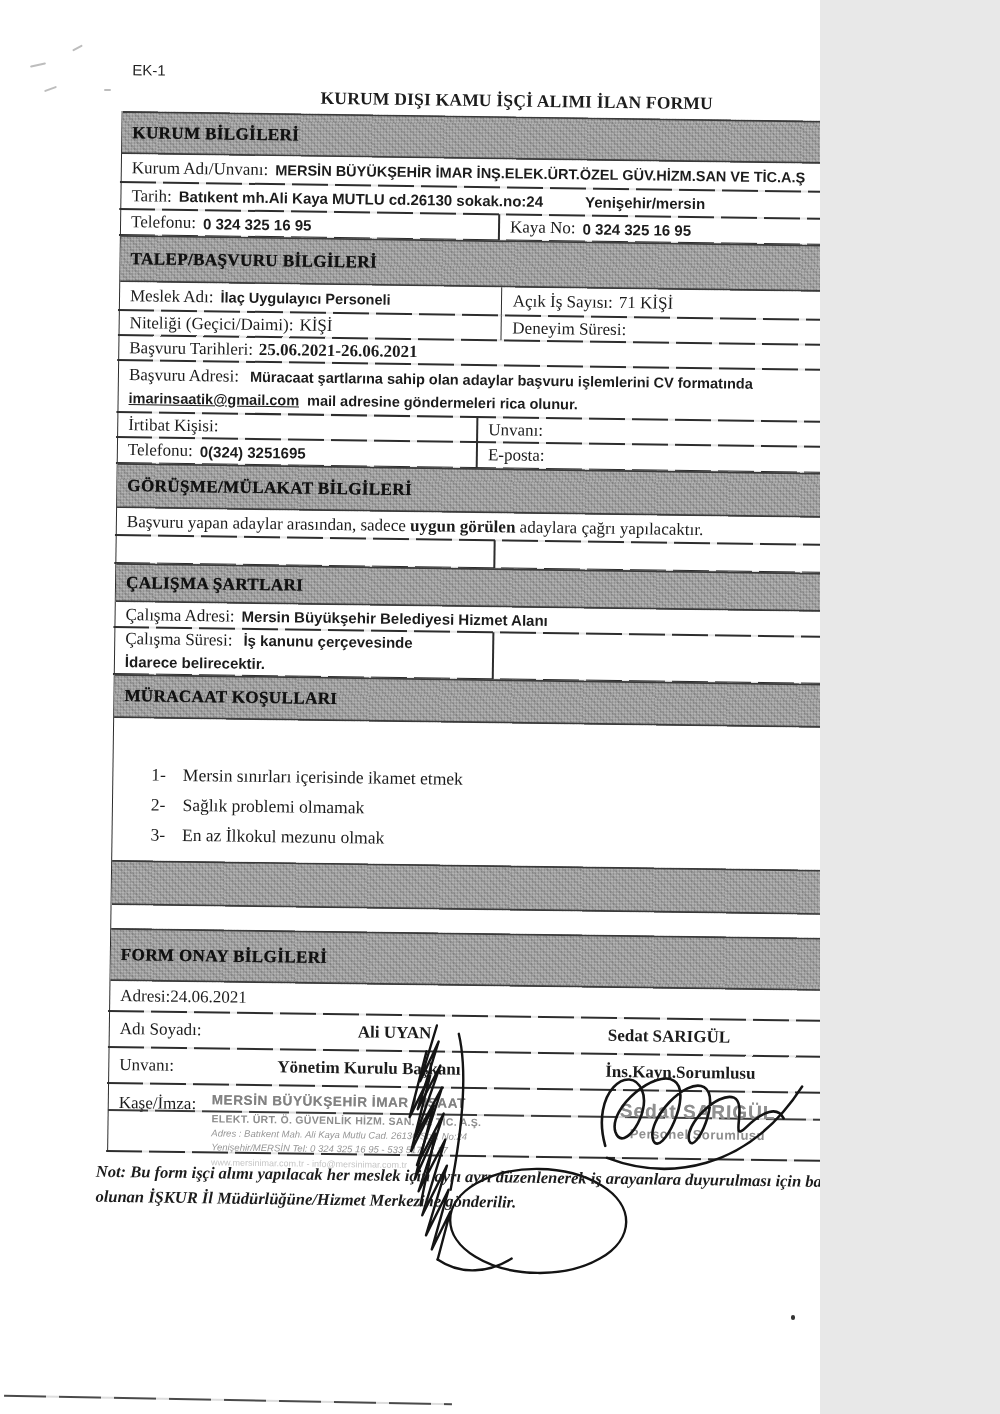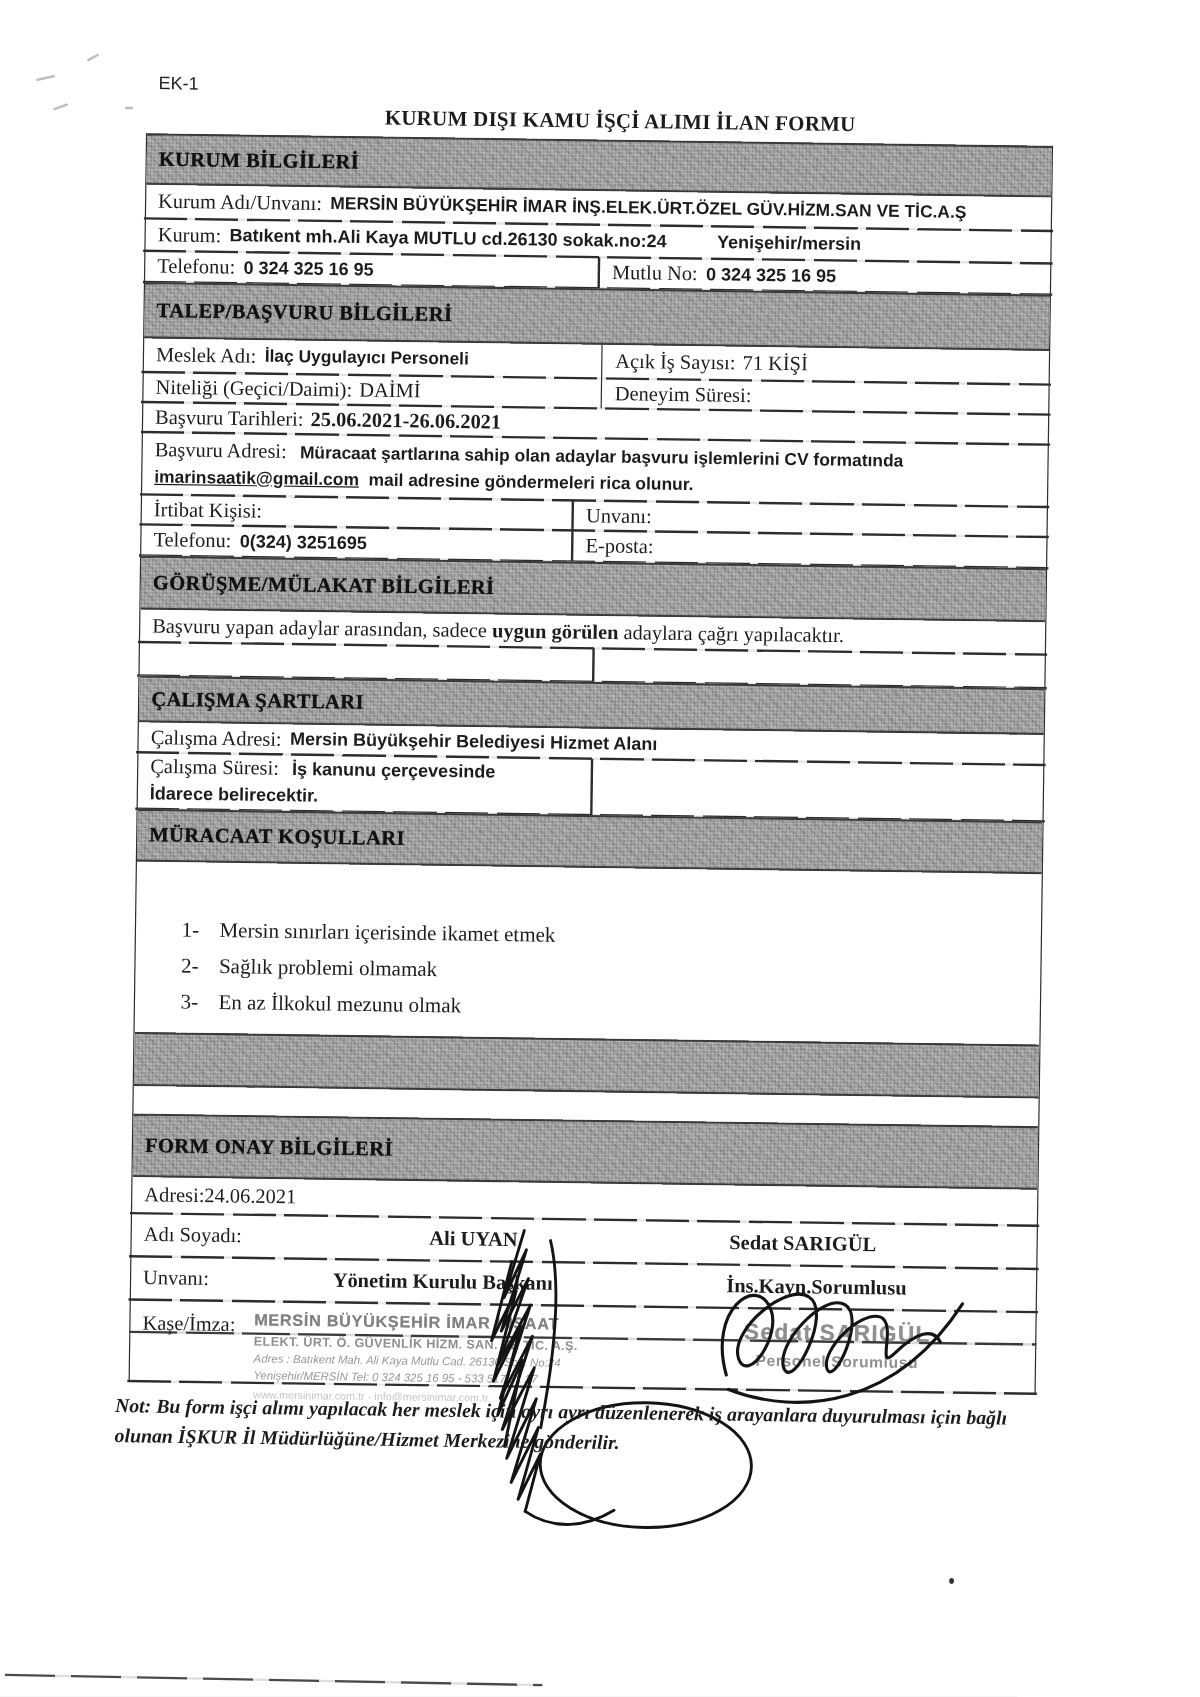--- a/index.html
+++ b/index.html
@@ -1,16 +1,16 @@
 <!DOCTYPE html>
 <html><head>
 <meta charset="utf-8">
 <style>
   html,body{margin:0;padding:0;background:#e8e8e8;}
-  .page{position:relative;width:1000px;height:1414px;background:#ffffff;overflow:hidden;
+  .page{position:relative;width:820px;height:1414px;background:#ffffff;overflow:hidden;
         font-family:"Liberation Serif",serif;color:#1c1c1c;}
   .form{position:absolute;left:122px;top:85px;width:756px;transform:rotate(0.8deg);transform-origin:0 0;}
   .ek{position:absolute;left:10px;top:-24px;font-family:"Liberation Sans",sans-serif;font-size:15px;color:#222;}
   .title{height:26px;text-align:center;font-weight:bold;font-size:17.5px;letter-spacing:.2px;padding-left:34px;}
   .tbl{border-left:1.7px solid #2d2d2d;border-right:1.7px solid #2d2d2d;position:relative;}
   .bar{position:relative;display:flex;align-items:center;padding-left:10px;box-sizing:border-box;
        background-color:#a5a5a5;
        background-image:
          repeating-linear-gradient(0deg,rgba(255,255,255,.16) 0 1px,transparent 1px 3px),
          repeating-linear-gradient(90deg,rgba(25,25,25,.14) 0 1px,transparent 1px 3px),
@@ -67,32 +67,32 @@
     <div class="tbl">
 
       <div class="bar" style="height:43px;">
           <b>KURUM BİLGİLERİ</b>
         </div>
       <div class="r" style="height:28px;">
         <span class="lb">Kurum Adı/Unvanı:</span>
         <span class="vb">MERSİN BÜYÜKŞEHİR İMAR İNŞ.ELEK.ÜRT.ÖZEL GÜV.HİZM.SAN VE TİC.A.Ş</span>
       </div>
       <div class="r" style="height:27px;">
-        <span class="lb">Kurum:</span>
+        <span class="lb">Tarih:</span>
         <span class="vb" style="font-size:15px;">Batıkent mh.Ali Kaya MUTLU cd.26130 sokak.no:24</span>
         <span class="vb" style="font-size:15px;margin-left:42px;">Yenişehir/mersin</span>
       </div>
       <div class="r" style="height:26px;padding:0;">
         <div class="cell" style="width:50%;padding-left:10px;">
           <span class="lb">Telefonu:</span>
           <span class="vb" style="font-size:15px;">0 324 325 16 95</span>
         </div>
         <i class="vdiv" style="left:50%;"></i>
         <div class="cell" style="width:50%;padding-left:12px;">
-          <span class="lb">Mutlu No:</span>
+          <span class="lb">Kaya No:</span>
           <span class="vb" style="font-size:15px;">0 324 325 16 95</span>
         </div>
       </div>
 
       <div class="bar" style="height:47px;">
           <b>TALEP/BAŞVURU BİLGİLERİ</b>
         </div>
       <div class="r" style="height:28px;padding:0;">
         <div class="cell" style="width:50.5%;padding-left:10px;">
           <span class="lb">Meslek Adı:</span>
@@ -100,21 +100,21 @@
         </div>
         <i class="vdiv" style="left:50.5%;"></i>
         <div class="cell" style="width:49.5%;padding-left:12px;">
           <span class="lb">Açık İş Sayısı:</span>
           <span class="vs">71 KİŞİ</span>
         </div>
       </div>
       <div class="r" style="height:25px;padding:0;">
         <div class="cell" style="width:50.5%;padding-left:10px;">
           <span class="lb">Niteliği (Geçici/Daimi):</span>
-          <span class="vs">DAİMİ</span>
+          <span class="vs">KİŞİ</span>
         </div>
         <i class="vdiv" style="left:50.5%;"></i>
         <div class="cell" style="width:49.5%;padding-left:12px;">
           <span class="lb">Deneyim Süresi:</span>
           <span class="vs"></span>
         </div>
       </div>
       <div class="r" style="height:25px;">
         <span class="lb">Başvuru Tarihleri:</span>
         <span class="vsb">25.06.2021-26.06.2021</span>

